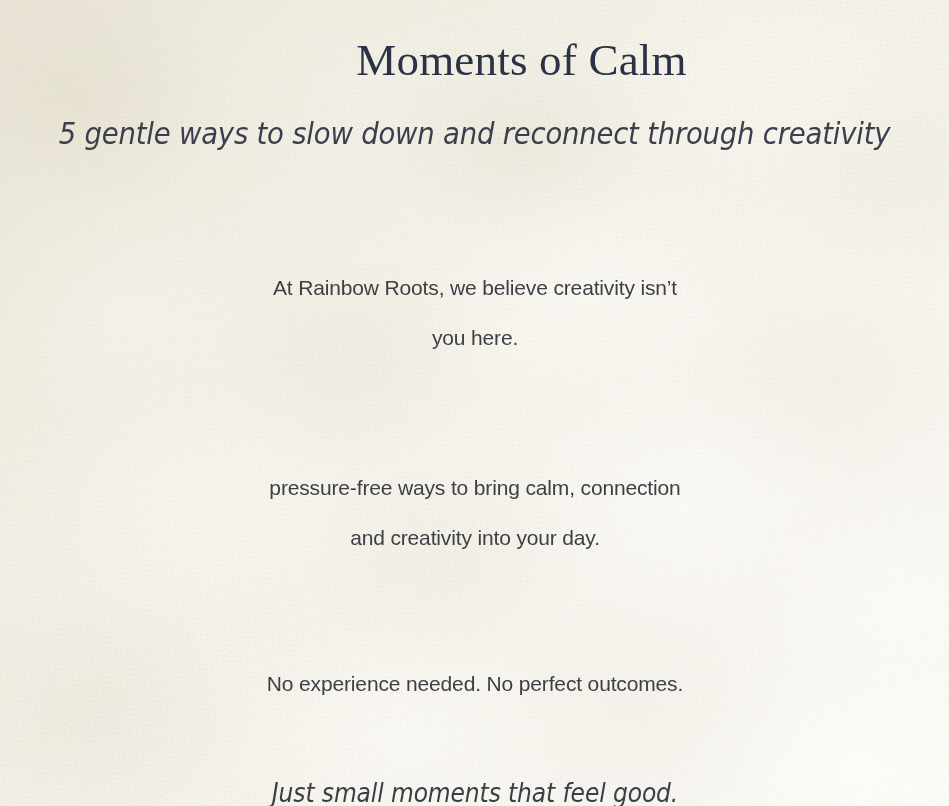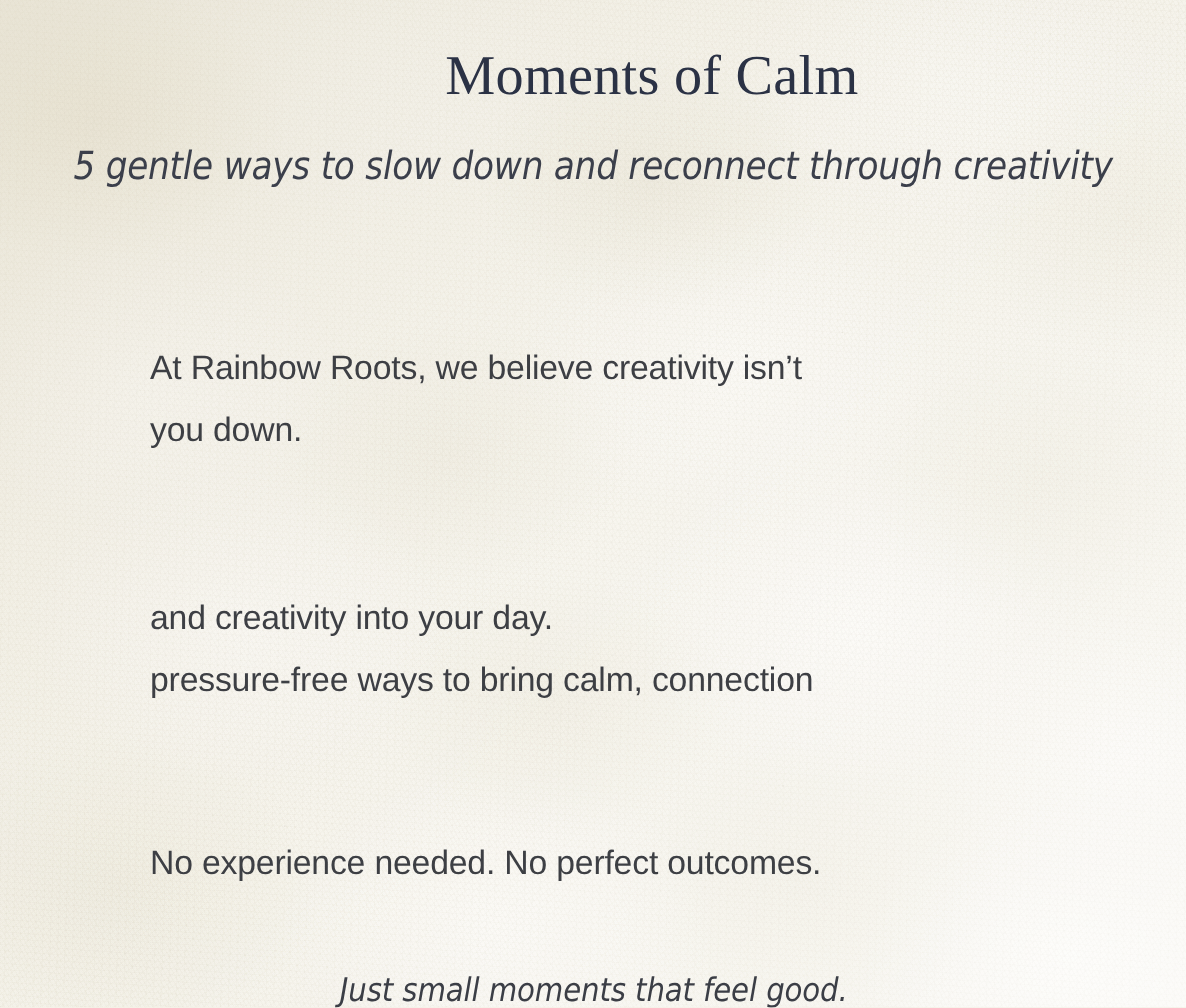--- a/index.html
+++ b/index.html
@@ -139,22 +139,23 @@
     color: #3b3f4b;
     transform: scaleX(0.985);
     transform-origin: 50% 50%;
     white-space: nowrap;
   }
 
   .body-block {
     position: absolute;
     left: 120px;
     width: 710px;
+    text-align: center;
     font-family: "Liberation Sans", sans-serif;
-    font-size: 27px;
+    font-size: 21px;
     font-weight: 400;
     line-height: 50px;
     letter-spacing: -0.15px;
     color: #3d3f44;
   }
 
   .body-block .bline {
     display: block;
     white-space: nowrap;
   }
@@ -191,26 +192,26 @@
   <div class="tex tex-vignette"></div>
 
   <div id="content">
 
     <h1 class="doc-title">Moments of Calm</h1>
 
     <div class="doc-subtitle">5 gentle ways to slow down and reconnect through creativity</div>
 
     <p class="body-block" id="para-intro">
       <span class="bline">At Rainbow Roots, we believe creativity isn’t</span>
-      <span class="bline">you down.</span>
+      <span class="bline">you here.</span>
     </p>
 
     <p class="body-block" id="para-guide">
+      <span class="bline">pressure-free ways to bring calm, connection</span>
       <span class="bline">and creativity into your day.</span>
-      <span class="bline">pressure-free ways to bring calm, connection</span>
     </p>
 
     <p class="body-block" id="line-no-exp">
       <span class="bline">No experience needed. No perfect outcomes.</span>
     </p>
 
     <p id="line-closing">
       <span>Just small moments that feel good.</span>
     </p>
 

